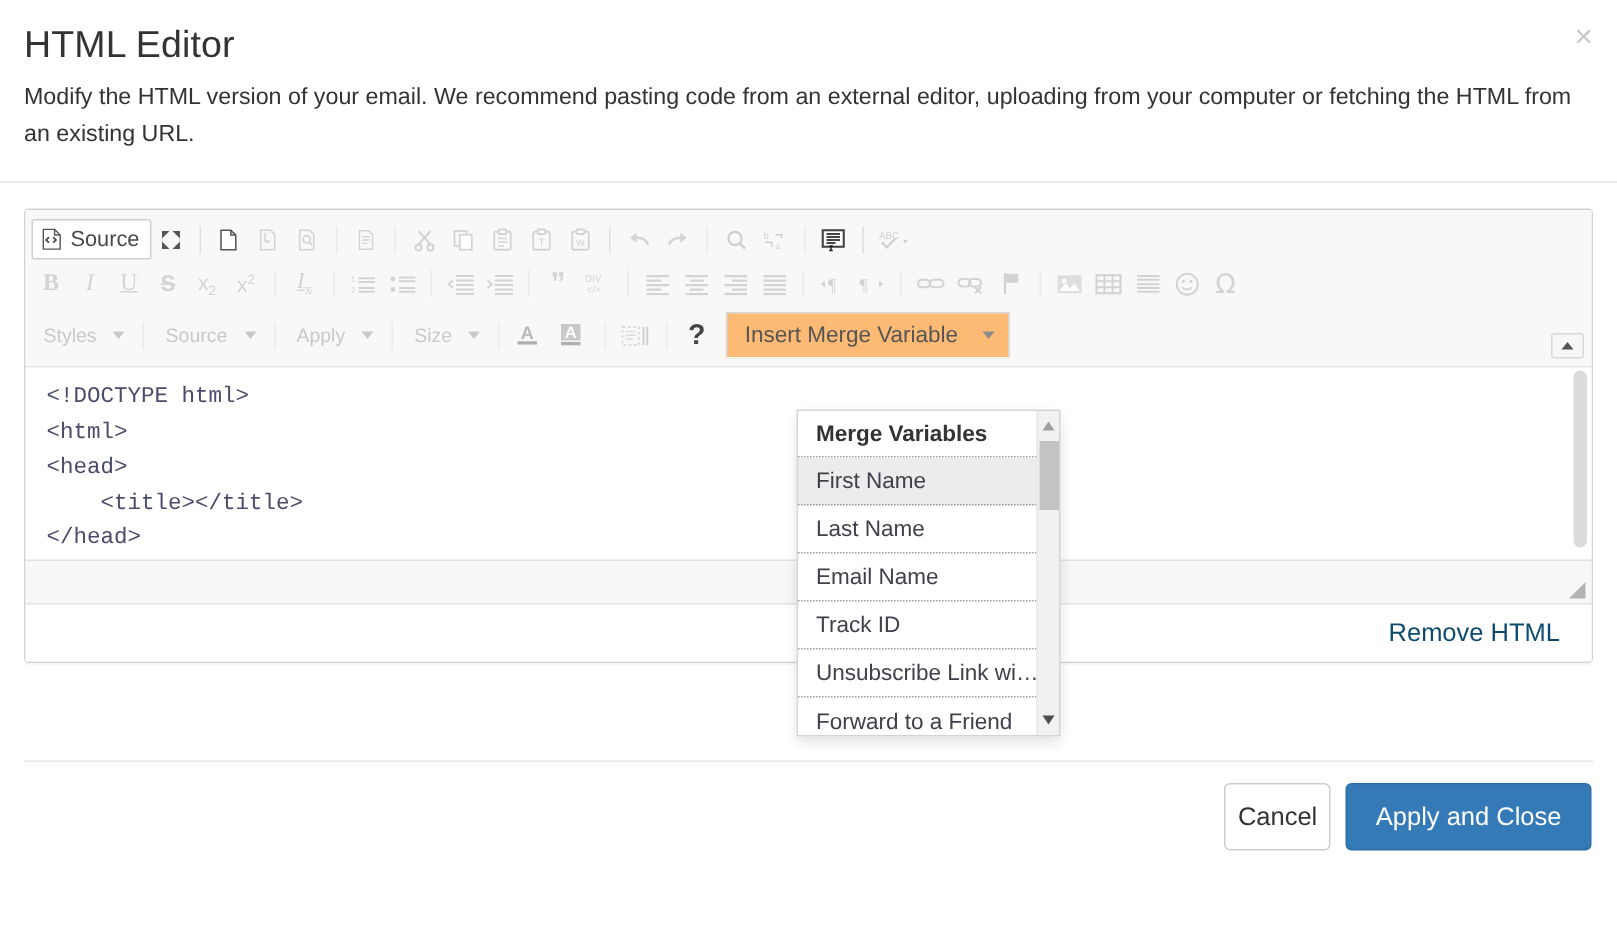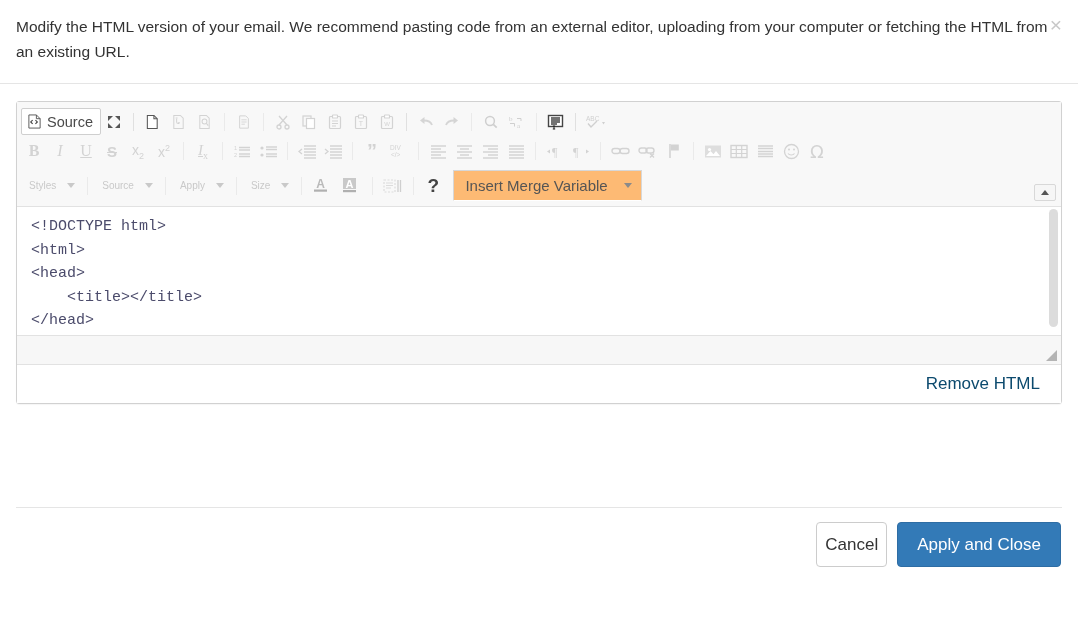--- a/index.html
+++ b/index.html
@@ -79,21 +79,21 @@
   .sep {
     width: 1px; height: 18px; background: #e0e0e0;
     margin: 0 6px; flex: 0 0 1px;
   }
   .sep.light { background:#eaeaea; }
 
   
   .combo {
     display: inline-flex; align-items: center; gap: 11px;
     height: 26px; padding: 0 6px 0 8px;
-    color: #c9c9c9; font-size: 10px; cursor: default; user-select:none;
+    color: #c9c9c9; font-size: 13px; cursor: default; user-select:none;
   }
   .combo .caret {
     width:0;height:0;border-left:4px solid transparent;
     border-right:4px solid transparent;border-top:5px solid #c9c9c9;
     display:inline-block;
   }
 
   .mergebtn {
     display:inline-flex; align-items:center; gap: 16px;
     margin-left: 7px;
@@ -223,20 +223,21 @@
     background: #337ab7; border-color: #2e6da4; color: #fff;
     padding: 13px 19px;
   }
 </style>
 </head>
 <body>
 
 <div class="modal">
 
   <div class="modal-header">
+    <div class="modal-title">HTML Editor</div>
     <div class="modal-subtitle">Modify the HTML version of your email. We recommend pasting code from an external editor, uploading from your computer or fetching the HTML from an existing URL.</div>
     <button class="close-icon">×</button>
   </div>
   <hr class="header-rule">
 
   <div class="modal-body">
     <div class="cke">
 
       <div class="cke-top">
 
@@ -700,20 +701,36 @@
       <div class="cke-bottom">
         <div class="resize-grip"></div>
       </div>
 
       <div class="remove-bar">
         <a class="remove-link">Remove HTML</a>
       </div>
     </div>
   </div>
 
+  <div class="merge-menu">
+    <div class="merge-list">
+      <div class="mm-item header">Merge Variables</div>
+      <div class="mm-item active">First Name</div>
+      <div class="mm-item">Last Name</div>
+      <div class="mm-item">Email Name</div>
+      <div class="mm-item">Track ID</div>
+      <div class="mm-item">Unsubscribe Link wi…</div>
+      <div class="mm-item last">Forward to a Friend</div>
+    </div>
+    <div class="mm-scroll">
+      <i class="mm-arrow up"></i>
+      <div class="mm-thumb"></div>
+      <i class="mm-arrow down"></i>
+    </div>
+  </div>
 
   <div class="modal-footer">
     <hr class="footer-rule">
     <div class="btn-row">
       <button class="fbtn">Cancel</button>
       <button class="fbtn primary">Apply and Close</button>
     </div>
   </div>
 </div>
 

